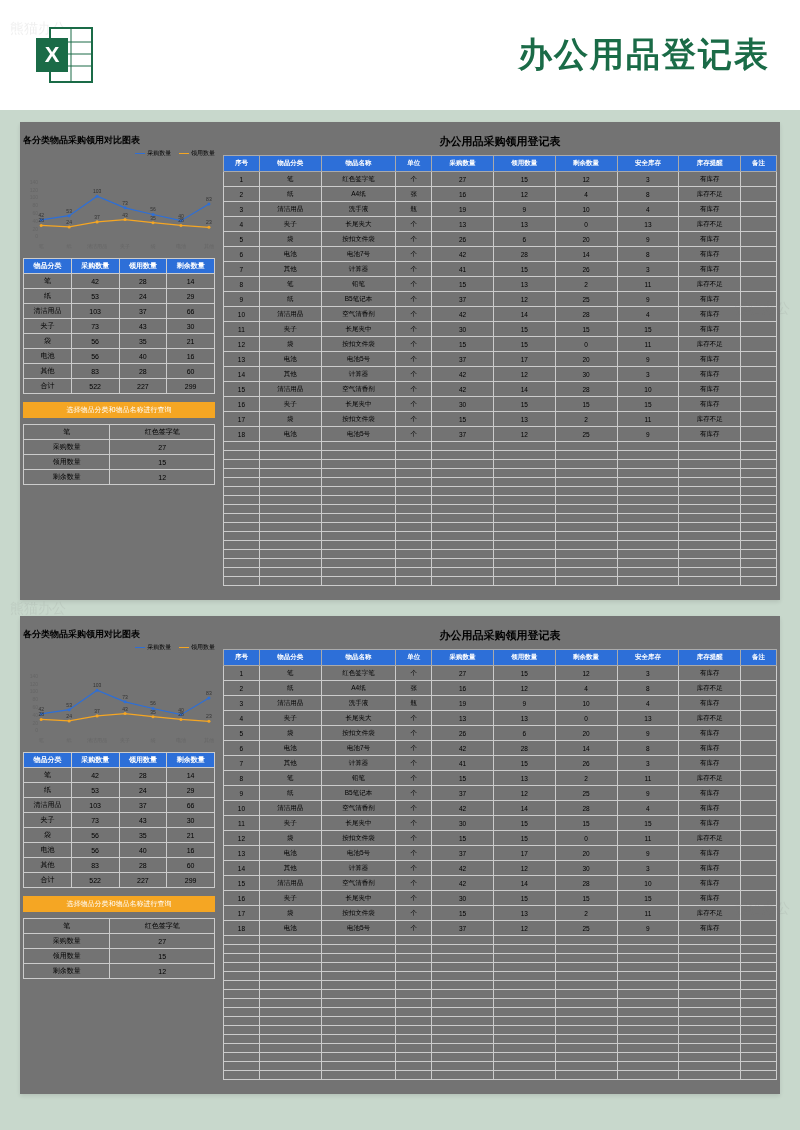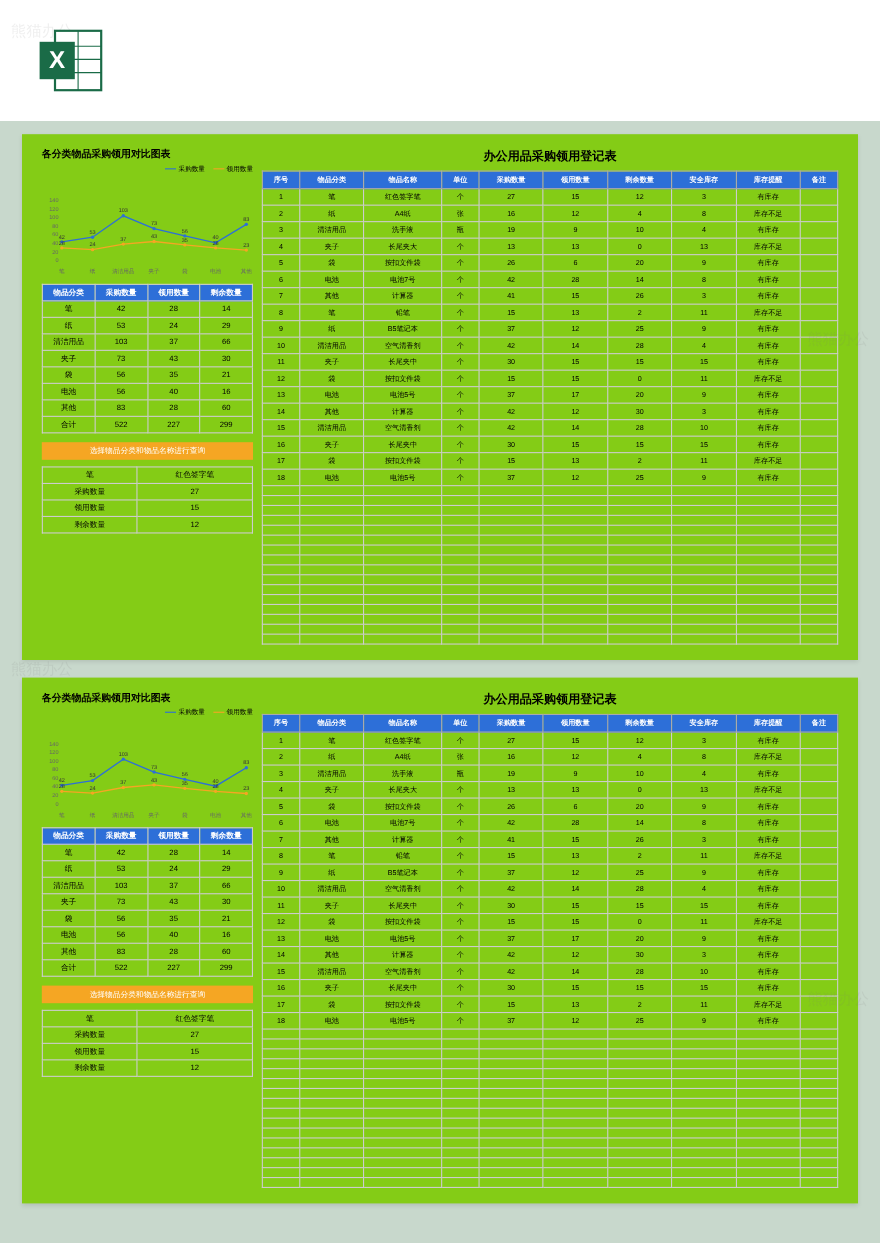--- a/index.html
+++ b/index.html
@@ -5,21 +5,21 @@
 *{box-sizing:border-box;margin:0;padding:0;}
 body{width:800px;height:1130px;background:#c8d8cc;font-family:"Microsoft YaHei",sans-serif;position:relative;overflow:hidden;}
 .watermark{position:absolute;color:rgba(120,120,120,0.12);font-size:14px;}
 .header{height:110px;background:#fff;display:flex;align-items:center;padding:15px 30px;}
 .excel-icon{width:70px;height:70px;position:relative;}
 .excel-icon svg{width:100%;height:100%;}
 .title-block{margin-left:14px;flex:1;}
 .main-title{font-size:34px;font-weight:bold;color:#1a6b47;letter-spacing:2px;text-align:right;}
 .sub-title{font-size:15px;color:#1a6b47;text-align:right;margin-top:4px;letter-spacing:1px;}
 .sheets{padding:12px 20px;}
-.sheet{background:#84cc16;margin-bottom:16px;padding:12px 18px 14px;display:flex;box-shadow:0 2px 4px rgba(0,0,0,0.1);}
+.sheet{background:#737373;margin-bottom:16px;padding:12px 3px 14px;display:flex;box-shadow:0 2px 4px rgba(0,0,0,0.1);}
 .left-col{width:200px;padding-right:8px;}
 .chart-title{font-size:9px;font-weight:bold;margin-bottom:2px;}
 .legend{font-size:6px;text-align:right;}
 .legend span{display:inline-block;margin-left:6px;}
 .lg-blue::before{content:"";display:inline-block;width:10px;height:1px;background:#2d6fd8;vertical-align:middle;margin-right:2px;}
 .lg-org::before{content:"";display:inline-block;width:10px;height:1px;background:#f5a623;vertical-align:middle;margin-right:2px;}
 .chart{height:90px;position:relative;margin-top:4px;}
 .chart svg{width:100%;height:100%;}
 .summary-table,.lookup-table{width:100%;border-collapse:collapse;font-size:7px;margin-top:6px;}
 .summary-table th{background:#2d6fd8;color:#fff;padding:2px;border:1px solid #ccc;}
@@ -47,20 +47,21 @@
       <rect x="20" y="8" width="42" height="54" fill="#fff" stroke="#1a6b47" stroke-width="2"></rect>
       <line x1="20" y1="22" x2="62" y2="22" stroke="#1a6b47" stroke-width="1"></line>
       <line x1="20" y1="34" x2="62" y2="34" stroke="#1a6b47" stroke-width="1"></line>
       <line x1="20" y1="46" x2="62" y2="46" stroke="#1a6b47" stroke-width="1"></line>
       <line x1="41" y1="8" x2="41" y2="62" stroke="#1a6b47" stroke-width="1"></line>
       <rect x="6" y="18" width="32" height="34" fill="#1a6b47"></rect>
       <text x="22" y="42" font-size="22" fill="#fff" text-anchor="middle" font-weight="bold">X</text>
     </svg>
   </div>
   <div class="title-block">
+    <div class="main-title">办公用品登记表</div>
   </div>
 </div>
 
 <div class="sheets" id="sheets">
     <div class="sheet">
     <div class="left-col">
       <div class="chart-title">各分类物品采购领用对比图表</div>
       <div class="legend">
         <span class="lg-blue">采购数量</span>
         <span class="lg-org">领用数量</span>

